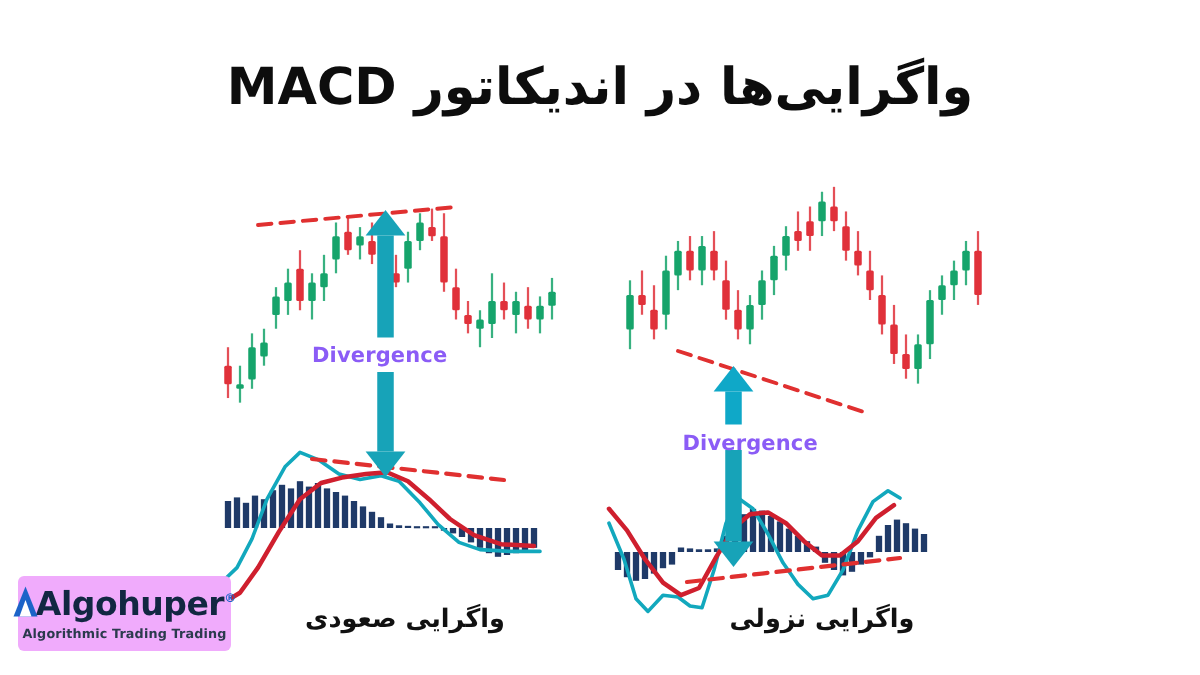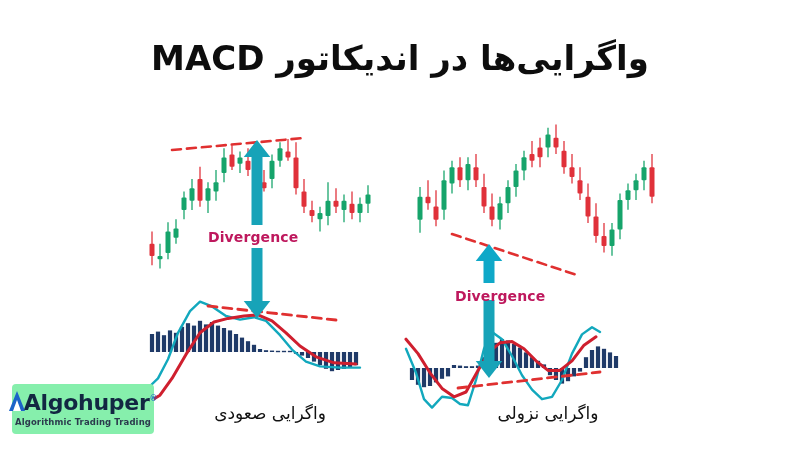--- a/index.html
+++ b/index.html
@@ -20,42 +20,42 @@
     font-family:"DejaVu Sans","Liberation Sans",sans-serif;
     font-size:34px;font-weight:700;color:#0d0d0d;
     letter-spacing:0px;white-space:nowrap;
   }
 
   
   .caption{
     position:absolute;
     direction:rtl;text-align:center;
     font-family:"DejaVu Sans","Liberation Sans",sans-serif;
-    font-size:17px;font-weight:400;color:#111111;
+    font-size:17px;font-weight:700;color:#111111;
     white-space:nowrap;
   }
   .caption.left{left:170px;top:403px;width:200px;}
   .caption.right{left:448px;top:403px;width:200px;}
 
   
   .divlabel{
     position:absolute;
     font-family:"DejaVu Sans","Liberation Sans",sans-serif;
     font-weight:700;font-size:14px;
-    color:#be185d;white-space:nowrap;
+    color:#8b5cf6;white-space:nowrap;
     letter-spacing:.1px;
   }
   .divlabel.l{left:208px;top:229px;}
   .divlabel.r{left:455px;top:288px;}
 
   
   .logo{
     position:absolute;left:12px;top:384px;
     width:142px;height:50px;
-    background:#86efac;border-radius:4px;
+    background:#f0abfc;border-radius:4px;
     display:flex;flex-direction:column;
     align-items:center;justify-content:center;
     box-sizing:border-box;padding:4px 6px 5px 6px;
   }
   .logo-word{
     display:flex;align-items:baseline;
     font-family:"DejaVu Sans","Liberation Sans",sans-serif;
     font-size:22px;font-weight:700;color:#122742;
     line-height:1;letter-spacing:-.3px;
   }

